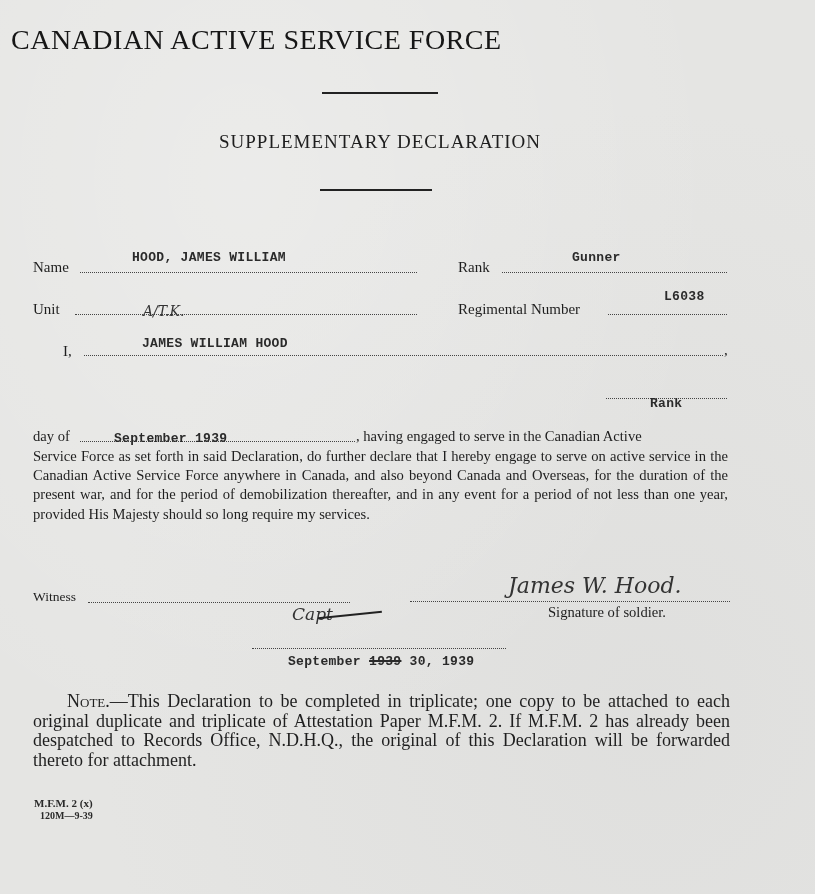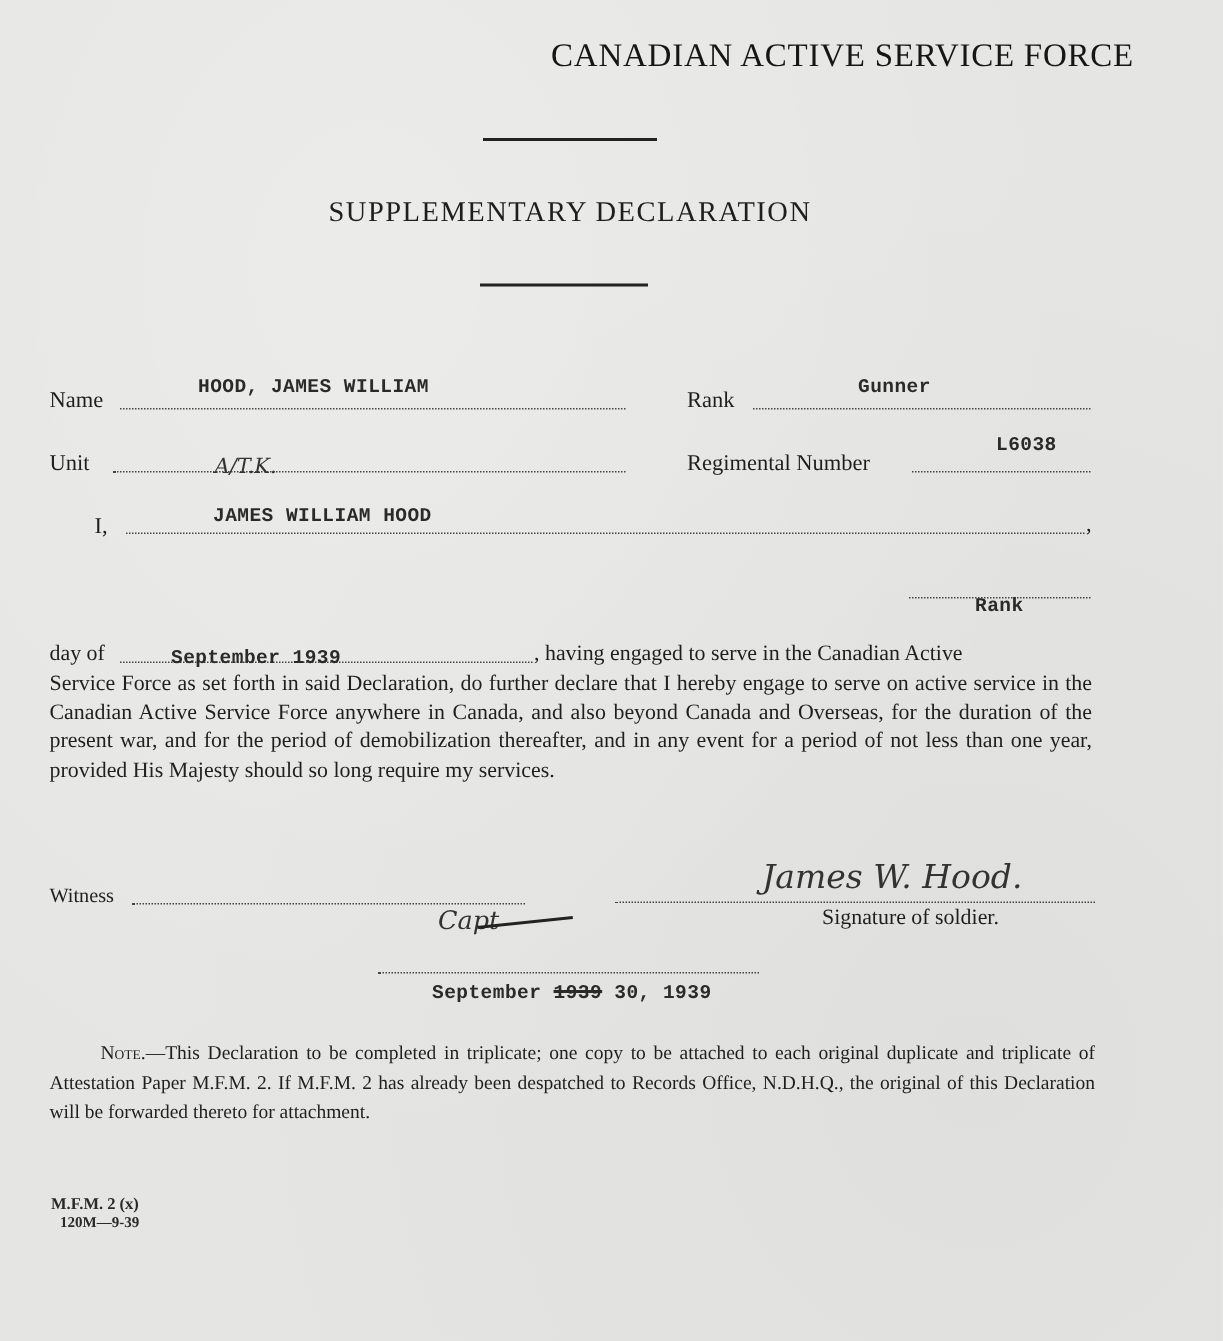--- a/index.html
+++ b/index.html
@@ -12,22 +12,22 @@
     }
     .page {
       position: absolute; left: 0; top: 0; width: 815px; height: 894px;
       background:
         radial-gradient(ellipse at 30% 20%, rgba(255,255,255,0.25), rgba(255,255,255,0) 60%),
         radial-gradient(ellipse at 80% 80%, rgba(200,200,200,0.2), rgba(255,255,255,0) 60%),
         #e5e5e3;
     }
     .abs { position: absolute; white-space: nowrap; }
     .title {
-      left: 0; width: 756px; top: 24px; text-align: right;
-      font-size: 22px; letter-spacing: 0.5px; color: #161616;
+      left: 0; width: 756px; top: 24px; text-align: left;
+      font-size: 28px; letter-spacing: 0.5px; color: #161616; padding-left: 11px;
     }
     .rule { position: absolute; height: 2px; background: #222; }
     .subtitle {
       left: 0; width: 760px; top: 131px; text-align: center;
       font-size: 19px; letter-spacing: 1px; color: #1e1e1e;
     }
     .label { font-size: 15px; color: #1e1e1e; }
     .dots {
       position: absolute; height: 0;
       border-bottom: 1.5px dotted #444;
@@ -43,21 +43,21 @@
       font-family: "DejaVu Serif", serif; font-style: italic;
       color: #333; font-size: 20px;
     }
     .para {
       position: absolute; left: 33px; width: 695px;
       font-size: 14.6px; line-height: 19.2px; color: #1f1f1f;
       text-align: justify;
     }
     .note {
       position: absolute; left: 33px; width: 697px;
-      font-size: 13px; line-height: 19.5px; color: #1f1f1f;
+      font-size: 18px; line-height: 19.5px; color: #1f1f1f;
       text-align: justify;
     }
     .note .note-label { font-variant: small-caps; }
     .form-code { font-size: 11px; font-weight: bold; color: #2a2a2a; }
   </style>
 </head>
 <body>
 
 <div class="page">
 

